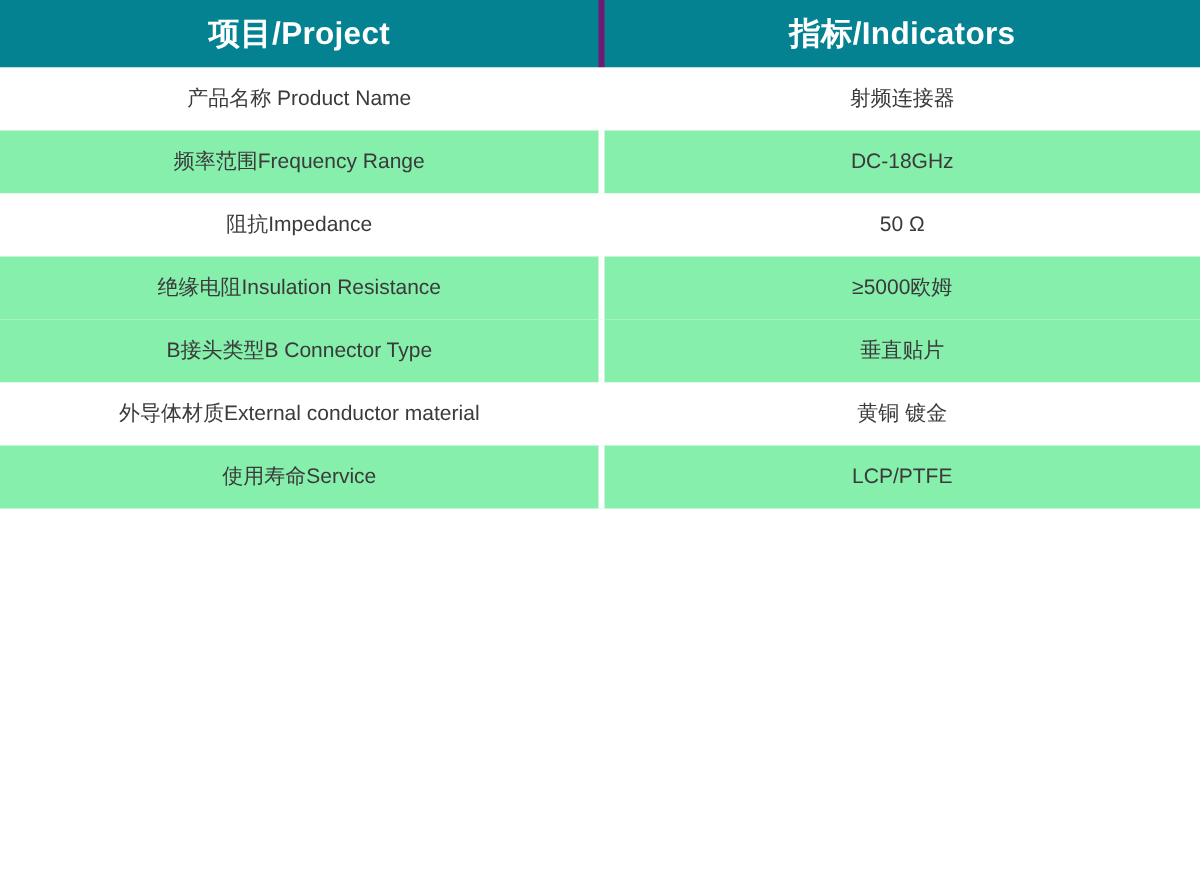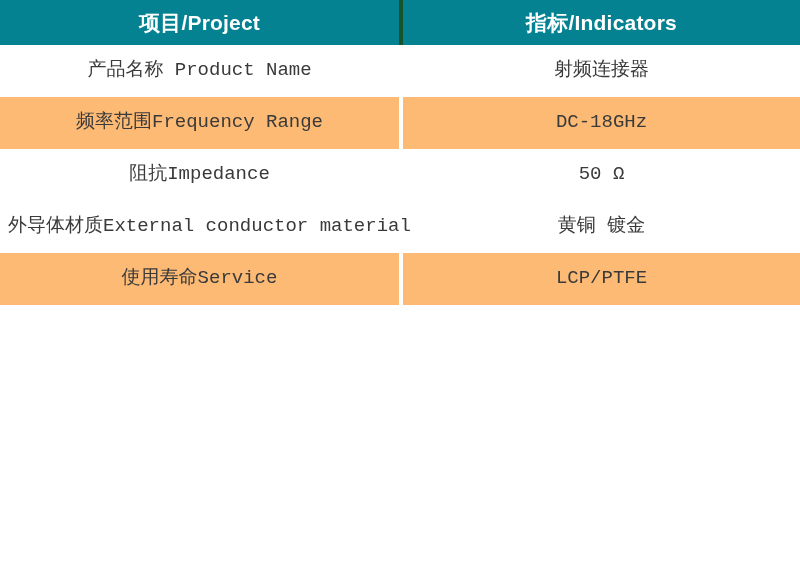--- a/index.html
+++ b/index.html
@@ -30,41 +30,40 @@
     font-weight: bold;
     height: 45px;
     line-height: 45px;
     padding: 0;
     text-align: center;
     vertical-align: middle;
     letter-spacing: 0.2px;
   }
 
   .spec-table thead th.cell-left {
-    border-right: 4px solid #14532d;
+    border-right: 4px solid #701a75;
     margin-top: 38px;
   }
 
   .spec-table tbody td {
-    height: 52px;
+    height: 42px;
     padding: 0 8px;
-    font-size: 19px;
+    font-size: 14px;
     color: #3a3a3a;
     text-align: center;
     vertical-align: middle;
     line-height: 1.25;
     white-space: nowrap;
-    font-family: Liberation Mono, monospace;
   }
 
   .spec-table tbody tr.row-light td {
     background: #ffffff;
   }
   .spec-table tbody tr.row-tint td {
-    background: #fdba74;
+    background: #86efac;
   }
 
   .spec-table tbody td.cell-left {
     border-right: 4px solid #ffffff;
   }
 
   .spec-table tbody tr.row-light td.cell-left {
     border-right-color: #ffffff;
   }
   .spec-table tbody tr.row-tint td.cell-left {
@@ -91,20 +90,28 @@
         <td class="cell-right">射频连接器</td>
       </tr>
       <tr class="row-tint">
         <td class="cell-left">频率范围Frequency Range</td>
         <td class="cell-right">DC-18GHz</td>
       </tr>
       <tr class="row-light">
         <td class="cell-left">阻抗Impedance</td>
         <td class="cell-right">50 Ω</td>
       </tr>
+      <tr class="row-tint">
+        <td class="cell-left">绝缘电阻Insulation Resistance</td>
+        <td class="cell-right">≥5000欧姆</td>
+      </tr>
+      <tr class="row-tint">
+        <td class="cell-left">B接头类型B Connector Type</td>
+        <td class="cell-right">垂直贴片</td>
+      </tr>
       <tr class="row-light">
         <td class="cell-left">外导体材质External conductor material</td>
         <td class="cell-right">黄铜 镀金</td>
       </tr>
       <tr class="row-tint">
         <td class="cell-left">使用寿命Service</td>
         <td class="cell-right">LCP/PTFE</td>
       </tr>
     </tbody>
 </table>

